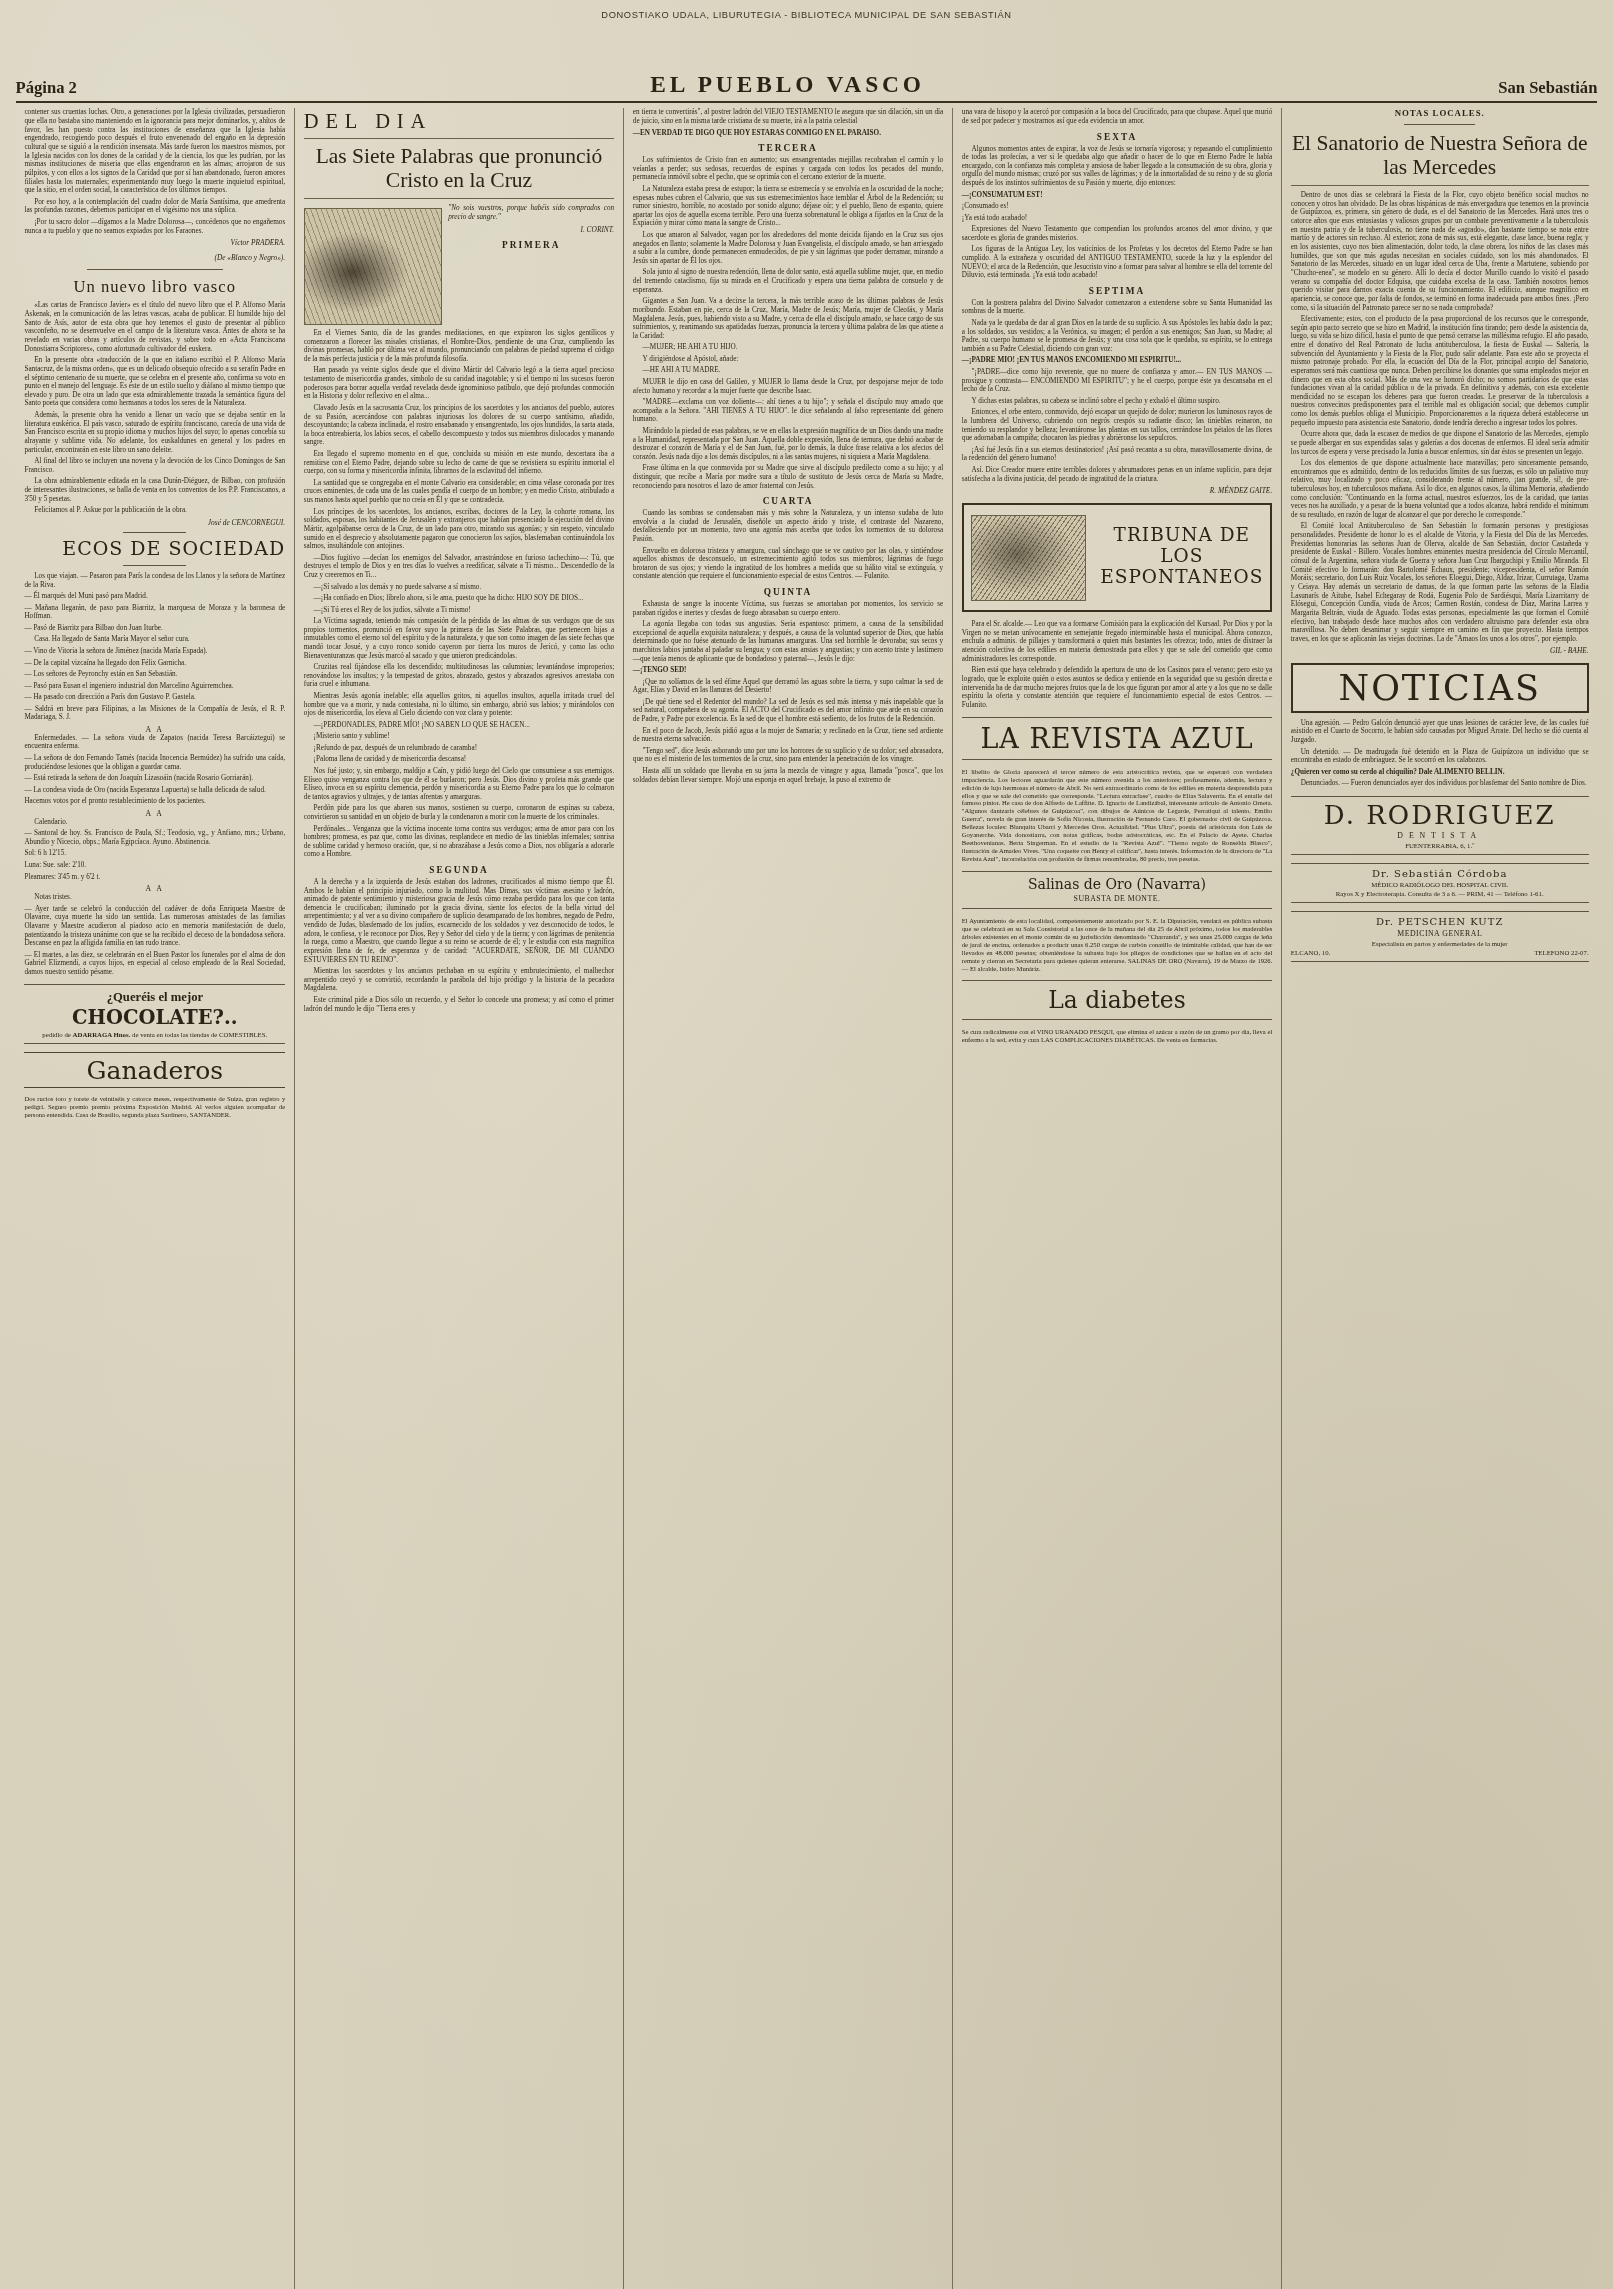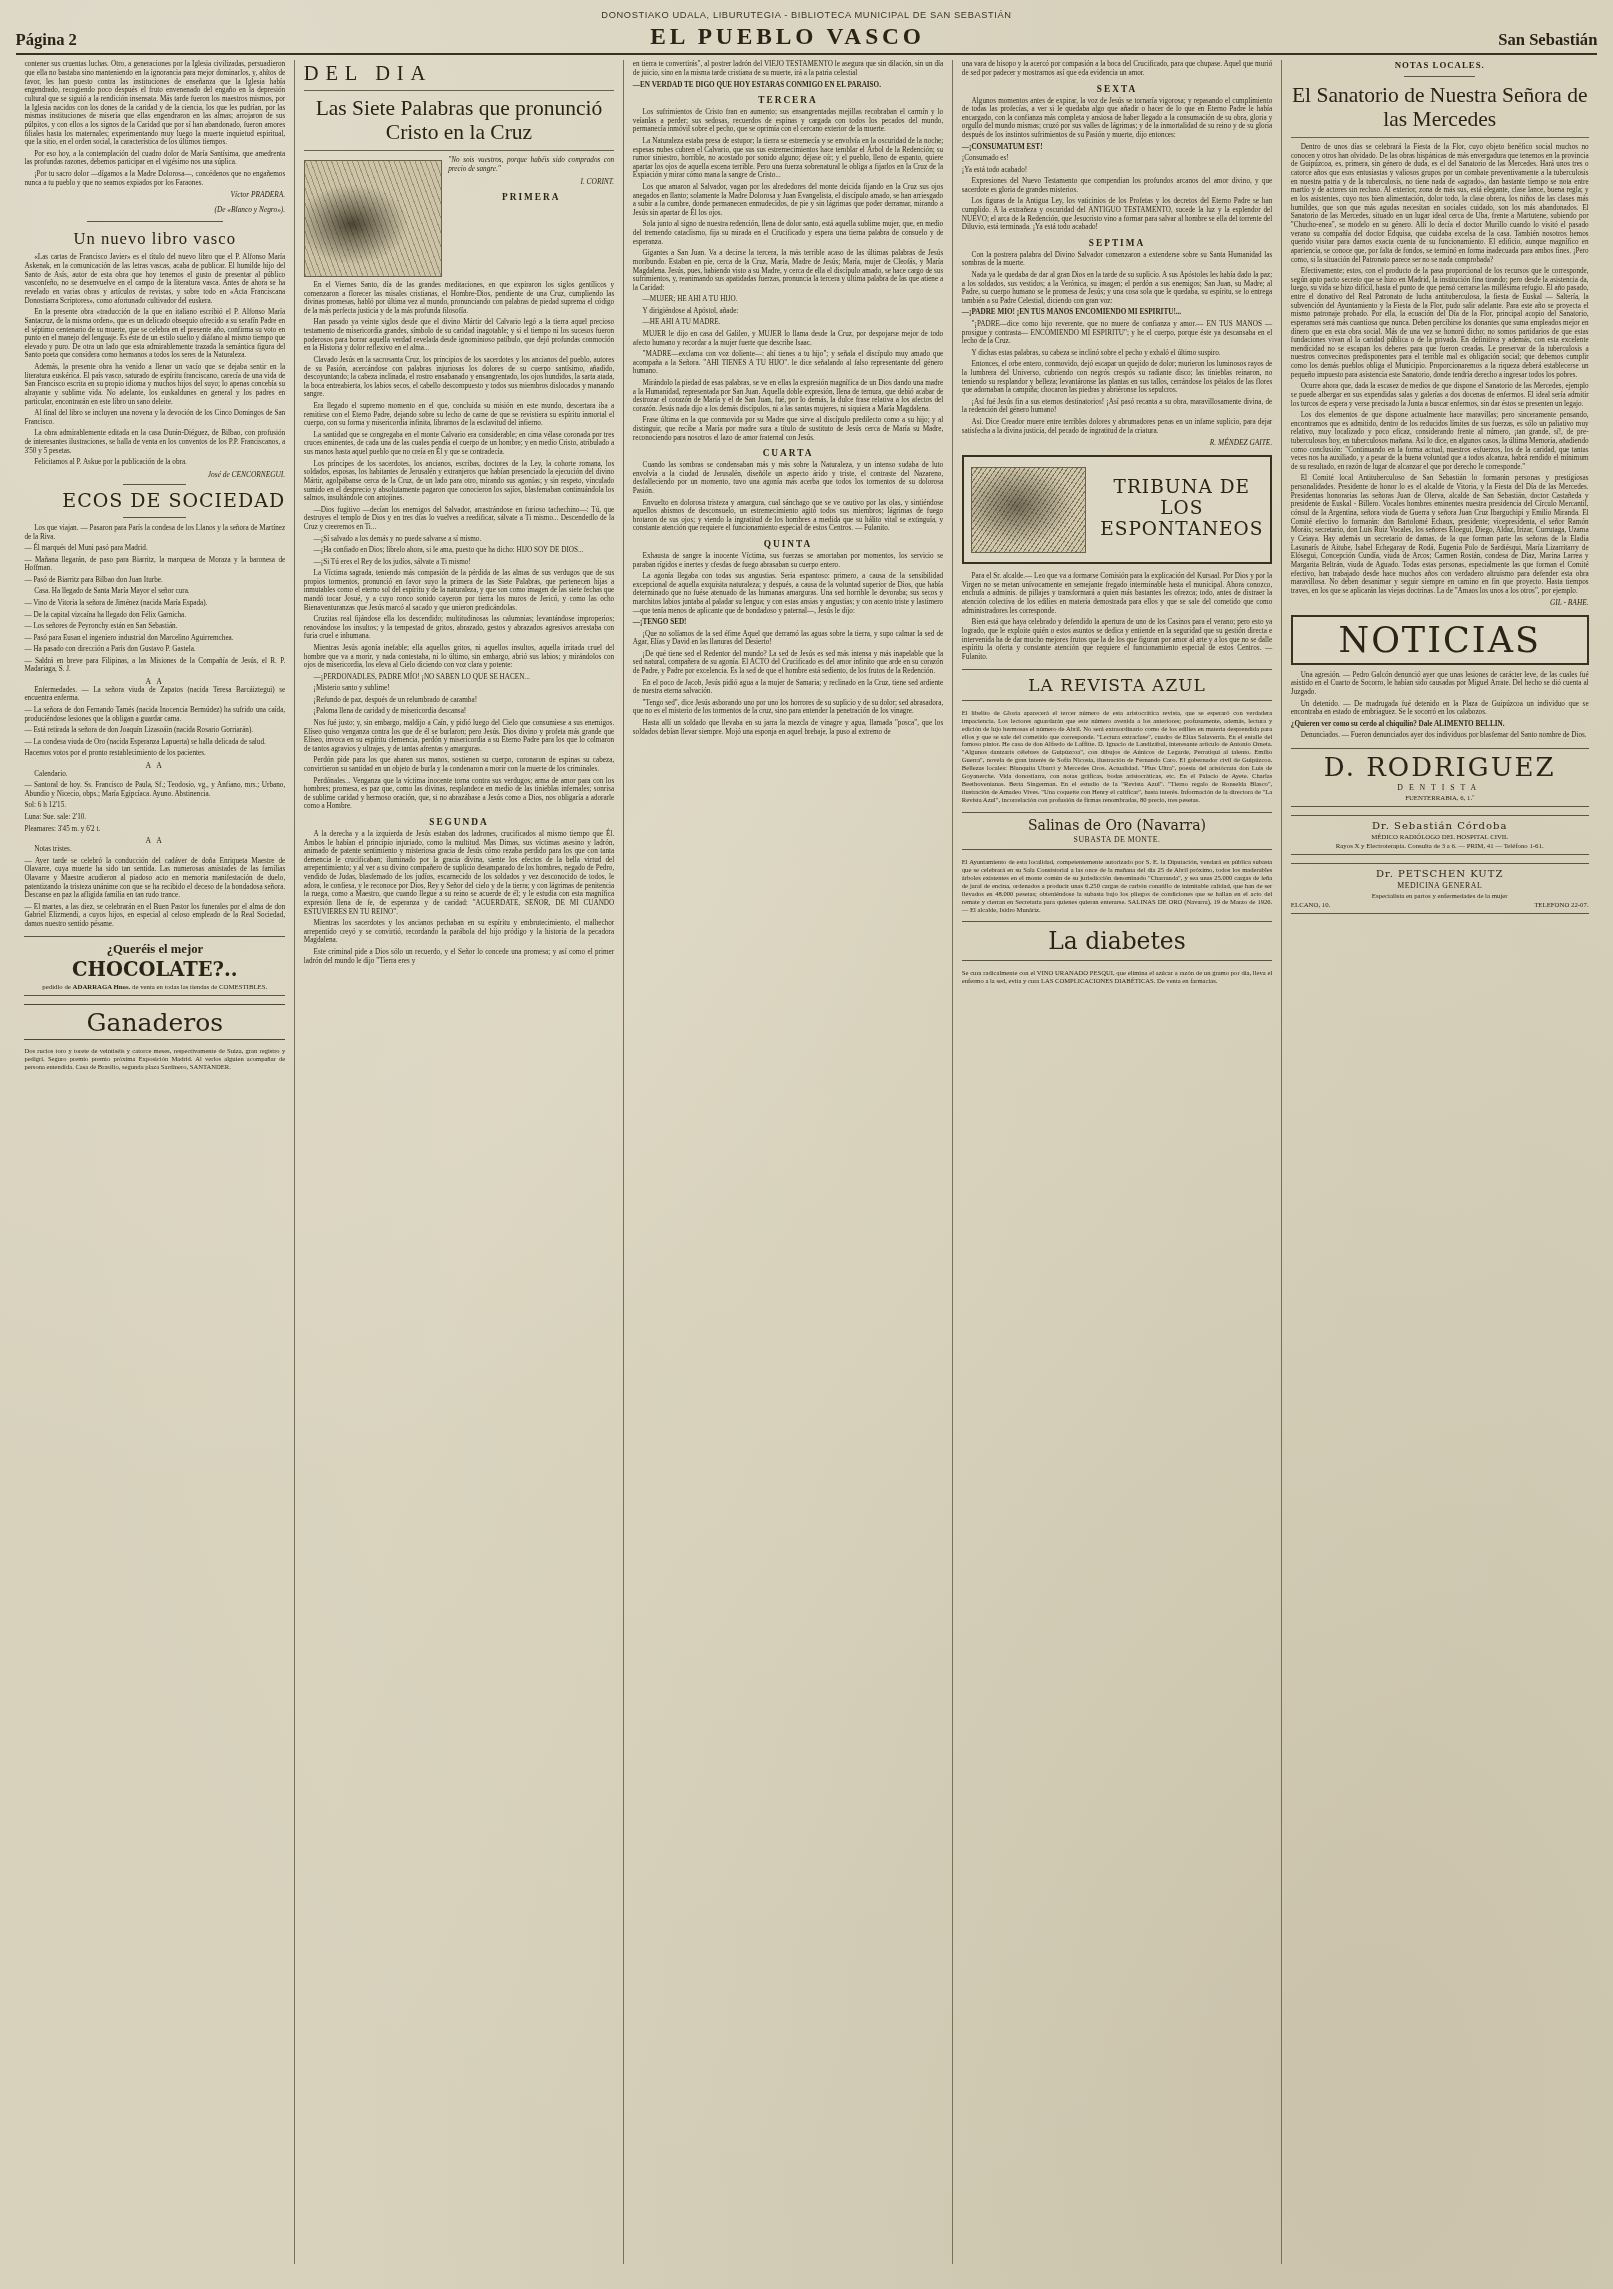--- a/index.html
+++ b/index.html
@@ -30,20 +30,21 @@
   }
   .masthead{
     display:flex;align-items:flex-end;justify-content:space-between;
     border-bottom:2px solid #3a3020;
     padding-bottom:2.9px;margin-bottom:5.9px;
   }
   .masthead .side{font-size:16.6px;font-weight:bold;font-family:"Liberation Serif", serif;}
   .masthead .title{
     font-size:23.4px;font-weight:bold;letter-spacing:3.9px;
     font-family:"Liberation Serif", serif;
+    margin-top:48px;
   }
 
   
   .cols{
     display:flex;
     gap:0;
     height:2204px;
   }
   .col{
     box-sizing:border-box;
@@ -124,21 +125,21 @@
     font-family:"DejaVu Serif", serif;
     font-size:35px;letter-spacing:2px;text-align:center;
     border:2.9px double #3a3020;padding:2.9px 0;margin:7.8px 0 5.9px 0;
     background:rgba(255,255,255,.10);
   }
   .dentista{
     font-size:26px;text-align:center;letter-spacing:2px;
     font-family:"DejaVu Serif", serif;line-height:1.05;
   }
   .revista{
-    font-size:17px;text-align:center;letter-spacing:1px;
+    font-size:27px;text-align:center;letter-spacing:1px;
     font-family:"DejaVu Serif", serif;
   }
   .salinas{
     font-size:14px;text-align:center;font-family:"DejaVu Serif", serif;
   }
   .diabetes{
     font-size:23.4px;text-align:center;font-family:"DejaVu Serif", serif;
   }
   .ganaderos{
     font-size:25px;text-align:center;font-family:"DejaVu Serif", serif;

